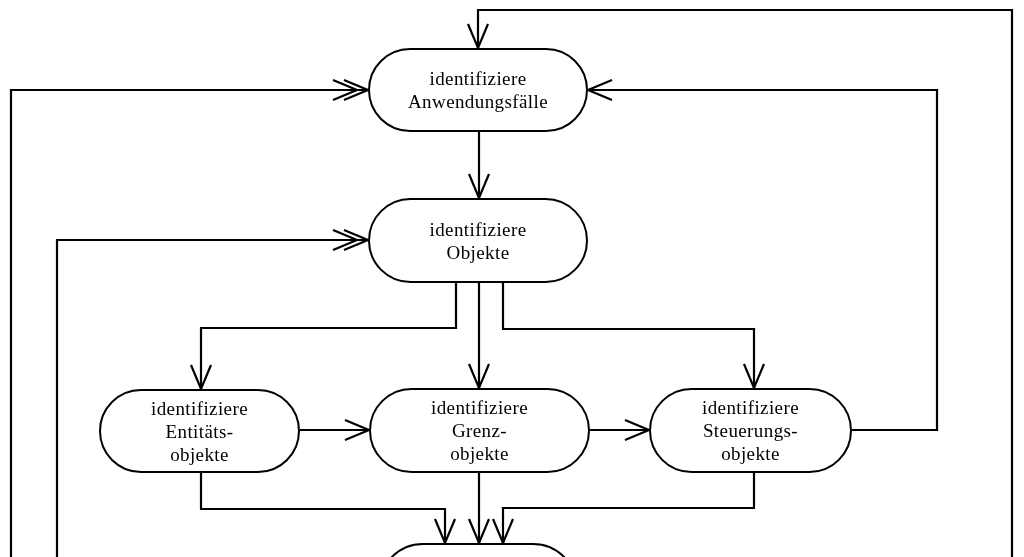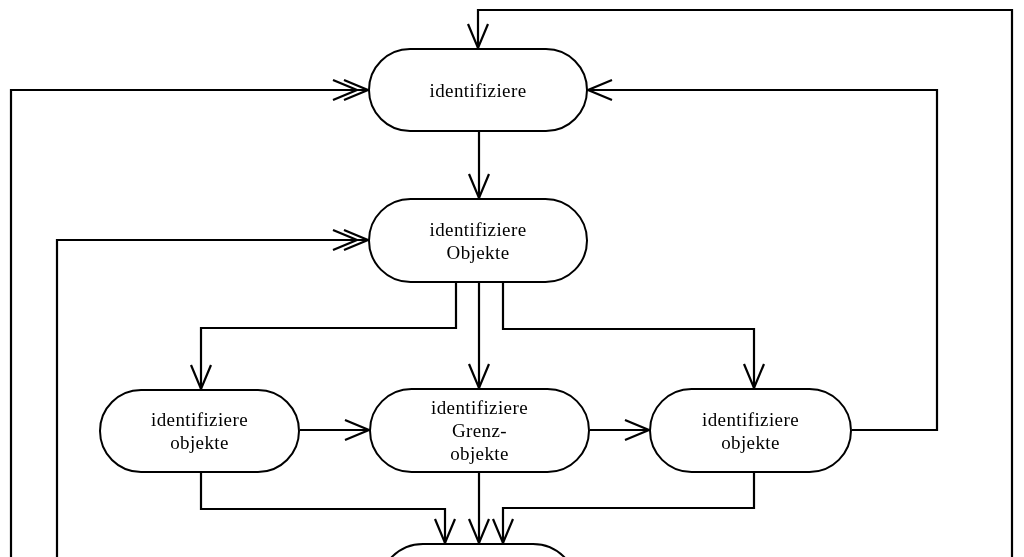--- a/index.html
+++ b/index.html
@@ -69,38 +69,41 @@
       <polyline points="201,473 201,509 445,509 445,543"></polyline>
       <polyline points="435,519 445,543 455,519"></polyline>
       <polyline points="479,473 479,543"></polyline>
       <polyline points="469,519 479,543 489,519"></polyline>
       <polyline points="754,473 754,508 503,508 503,543"></polyline>
       <polyline points="493,519 503,543 513,519"></polyline>
     </svg>
 
   <div class="node" style="left: 368px; top: 48px; width: 220px; height: 84px; border-radius: 42px;">
     <span>identifiziere</span>
+    <span>Anwendungsfälle</span>
   </div>
 
   <div class="node" style="left: 368px; top: 198px; width: 220px; height: 85px; border-radius: 42.5px;">
     <span>identifiziere</span>
     <span>Objekte</span>
   </div>
 
   <div class="node" style="left: 99px; top: 389px; width: 201px; height: 84px; border-radius: 42px;">
     <span>identifiziere</span>
+    <span>Entitäts-</span>
     <span>objekte</span>
   </div>
 
   <div class="node" style="left: 369px; top: 388px; width: 221px; height: 85px; border-radius: 42.5px;">
     <span>identifiziere</span>
     <span>Grenz-</span>
     <span>objekte</span>
   </div>
 
   <div class="node" style="left: 649px; top: 388px; width: 203px; height: 85px; border-radius: 42.5px;">
     <span>identifiziere</span>
+    <span>Steuerungs-</span>
     <span>objekte</span>
   </div>
 
   <div class="node" style="left: 378px; top: 543px; width: 200px; height: 90px; border-radius: 45px;"></div>
 
 </div>
 
 </body></html>

